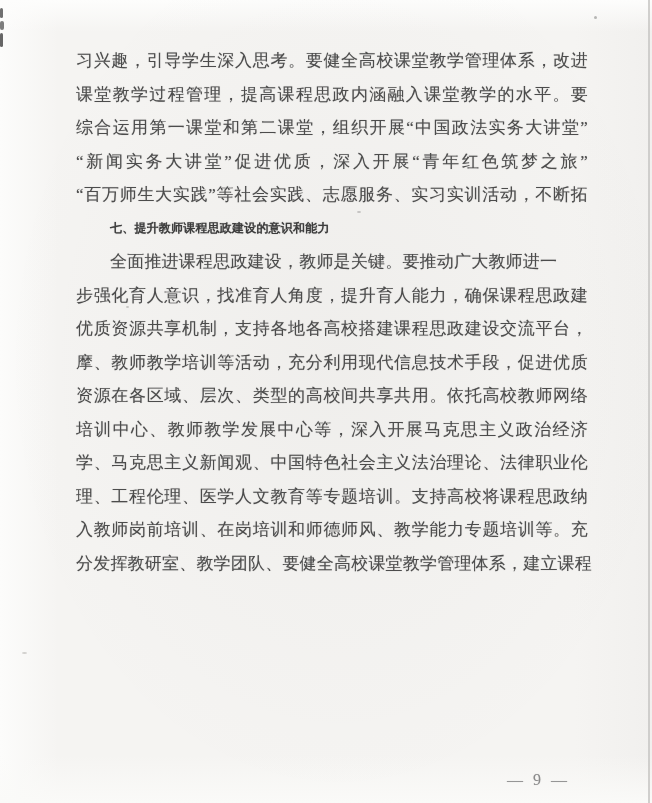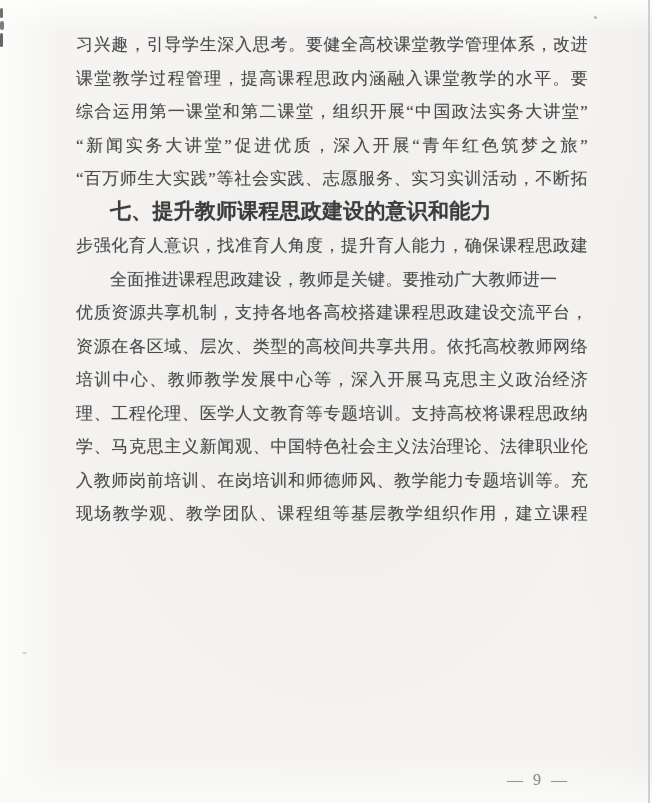--- a/index.html
+++ b/index.html
@@ -20,44 +20,44 @@
     background-color: #f5f4f2;
     background-image:
       radial-gradient(ellipse at 52% 45%, rgba(60,55,45,0.03), rgba(60,55,45,0) 72%),
       linear-gradient(180deg, #fdfdfc 0%, rgba(253,253,252,0) 4%, rgba(253,253,252,0) 94%, #fafaf8 100%),
       linear-gradient(90deg, #fcfcfb 0%, rgba(252,252,251,0) 9%, rgba(252,252,251,0) 88%, #f1f0ee 100%);
     color: #4c4c4c;
   }
   .text-block {
     position: absolute;
     left: 76px;
-    top: 28px;
+    top: 44px;
     width: 512px;
   }
   .line {
     font-size: 17px;
     line-height: 33.5px;
     height: 33.5px;
     letter-spacing: 0.2px;
     text-align: justify;
     text-align-last: justify;
     text-shadow: 0 0 1px rgba(95, 95, 95, 0.4);
     white-space: nowrap;
   }
   .line.end {
     text-align-last: left;
   }
   .line.indent {
     text-indent: 34px;
   }
   .heading {
     margin: 0;
-    font-family: Liberation Mono, monospace;
+    font-family: Liberation Sans, sans-serif;
     font-weight: bold;
-    font-size: 21px;
+    font-size: 12px;
     color: #3d3d3d;
     text-align-last: left;
     text-indent: 34px;
     text-shadow: 0 0 1px rgba(70, 70, 70, 0.45);
   }
   .page-number {
     position: absolute;
     top: 769px;
     right: 82px;
     font-size: 16px;
@@ -101,26 +101,27 @@
 
   <div class="text-block">
     <div class="line">习兴趣，引导学生深入思考。要健全高校课堂教学管理体系，改进</div>
     <div class="line">课堂教学过程管理，提高课程思政内涵融入课堂教学的水平。要</div>
     <div class="line">综合运用第一课堂和第二课堂，组织开展“中国政法实务大讲堂”</div>
     <div class="line">“新闻实务大讲堂”促进优质，深入开展“青年红色筑梦之旅”</div>
     <div class="line">“百万师生大实践”等社会实践、志愿服务、实习实训活动，不断拓</div>
 
     <h2 class="line heading">七、提升教师课程思政建设的意识和能力</h2>
 
+    <div class="line indent end">全面推进课程思政建设，教师是关键。要推动广大教师进一</div>
     <div class="line">步强化育人意识，找准育人角度，提升育人能力，确保课程思政建</div>
-    <div class="line indent end">全面推进课程思政建设，教师是关键。要推动广大教师进一</div>
     <div class="line">优质资源共享机制，支持各地各高校搭建课程思政建设交流平台，</div>
+    <div class="line">摩、教师教学培训等活动，充分利用现代信息技术手段，促进优质</div>
     <div class="line">资源在各区域、层次、类型的高校间共享共用。依托高校教师网络</div>
     <div class="line">培训中心、教师教学发展中心等，深入开展马克思主义政治经济</div>
+    <div class="line">学、马克思主义新闻观、中国特色社会主义法治理论、法律职业伦</div>
     <div class="line">理、工程伦理、医学人文教育等专题培训。支持高校将课程思政纳</div>
-    <div class="line">学、马克思主义新闻观、中国特色社会主义法治理论、法律职业伦</div>
     <div class="line">入教师岗前培训、在岗培训和师德师风、教学能力专题培训等。充</div>
-    <div class="line">现场教学观、教学团队、课程组等基层教学组织作用，建立课程</div>
+    <div class="line">分发挥教研室、教学团队、要健全高校课堂教学管理体系，建立课程</div>
   </div>
 
   <div class="page-number">— 9 —</div>
 
 </div>
 
 </body></html>

